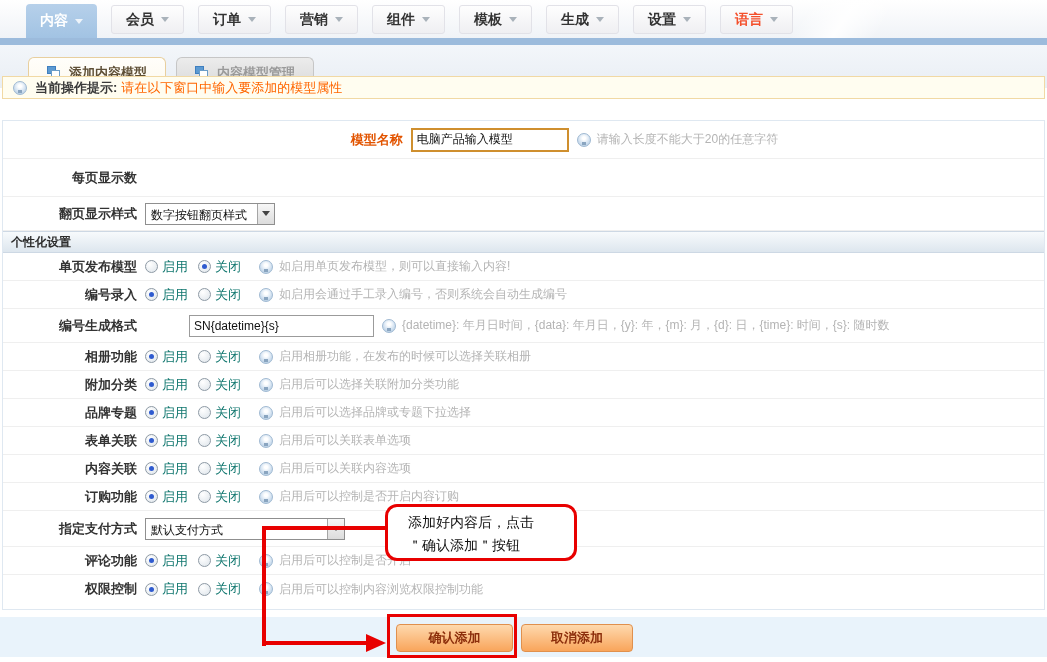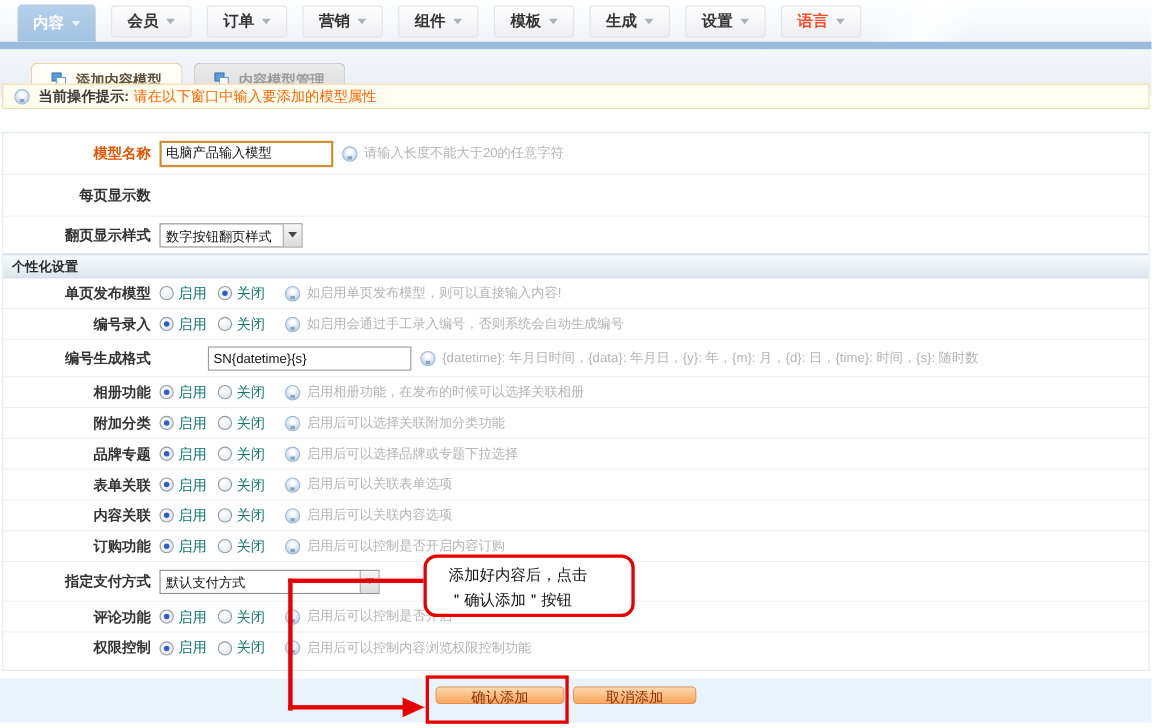--- a/index.html
+++ b/index.html
@@ -3,21 +3,21 @@
 <meta charset="utf-8">
 <style>
   * { margin:0; padding:0; box-sizing:border-box; }
   html,body { width:1047px; height:662px; background:#fff; overflow:hidden;
               font-family:"Liberation Sans","DejaVu Sans",sans-serif; }
   #page { position:relative; width:1047px; height:662px; background:#fff; }
 
   
   #topnav { position:absolute; left:0; top:0; width:1047px; height:38px;
             background:linear-gradient(180deg,#ffffff,#f0f3f7);
-            display:flex; align-items:flex-end; padding-left:16px; overflow:hidden;}
+            display:flex; align-items:flex-end; padding-left:26px; overflow:hidden;}
   #topnav::after{ content:""; position:absolute; right:40px; top:-30px; width:340px; height:120px;
                   background:linear-gradient(115deg,transparent 40%,rgba(255,255,255,.9) 50%,transparent 60%);
                   transform:rotate(8deg); pointer-events:none;}
   .navitem { position:relative; height:29px; margin-right:14px; padding:0 14px;
              display:flex; align-items:center; background:linear-gradient(#fefefe,#efeff2);
              border:1px solid #e2e2e8; border-radius:3px; margin-bottom:4px;
              font-size:14px; font-weight:bold; color:#333; cursor:pointer; white-space:nowrap;}
   .navitem.active { background:linear-gradient(#b6d0ea,#a2c3e3); border:none; color:#fff;
                     height:34px; margin-bottom:0; border-radius:4px 4px 0 0; z-index:2;}
   .navitem.accent { color:#f4502c; }
@@ -76,22 +76,22 @@
              border-top:5px solid #444; display:block;}
   .radio { width:13px; height:13px; border-radius:50%; border:1px solid #8e9aa5;
            background:radial-gradient(circle at 35% 30%,#fff,#dde4ea); display:inline-block;
            vertical-align:middle; cursor:pointer; flex:0 0 13px;}
   .radio.on::after { content:""; display:block; width:5px; height:5px; border-radius:50%;
            background:#2f5bcf; margin:3px auto 0; }
   .rlabel { font-size:13px; color:#0f766e; margin:0 10px 0 4px; white-space:nowrap;}
 
   
   #footer { position:absolute; left:0; top:617px; width:1047px; height:40px; background:#e9f3fb; }
-  .btn { position:absolute; height:16px; top:624px; border:1px solid #e0904d; border-radius:4px;
-         background:linear-gradient(#fed9ae,#f9a55b); font-size:13px; font-weight:normal; color:#8c2e0b;
+  .btn { position:absolute; height:28px; top:624px; border:1px solid #e0904d; border-radius:4px;
+         background:linear-gradient(#fed9ae,#f9a55b); font-size:13px; font-weight:bold; color:#8c2e0b;
          cursor:pointer; font-family:"Liberation Sans","DejaVu Sans",sans-serif;}
   #btn-confirm { left:396px; width:117px; }
   #btn-cancel  { left:521px; width:112px; }
 
   
   .anno { position:absolute; z-index:20; }
   #callout { left:385px; top:504px; width:192px; height:57px; background:#fff;
              border:3px solid #e80000; border-radius:12px; padding:4px 0 0 20px;
              font-size:14px; color:#111; line-height:23px; white-space:nowrap;}
   #ln-top { left:262px; top:526px; width:123px; height:4px; background:#e80000; }
@@ -164,21 +164,21 @@
     </div>
   </div>
 
   <div id="hintbar">
     <span class="bulb"></span>
     <span class="lbl">当前操作提示:</span>
     <span class="msg">请在以下窗口中输入要添加的模型属性</span>
   </div>
 
   <div id="formbox">
-      <div class="frow" style="height: 38px;">
+      <div class="frow" style="height: 38px; justify-content: center;">
         <span class="flabel accent">模型名称</span>
         <span class="fctrl">
           <input class="txt focused" type="text" value="电脑产品输入模型" style="width: 158px;">
           <span class="bulb"></span>
           <span class="hint">请输入长度不能大于20的任意字符</span>
         </span>
       </div>
       <div class="frow" style="height: 38px;">
         <span class="flabel">每页显示数</span>
       </div>

